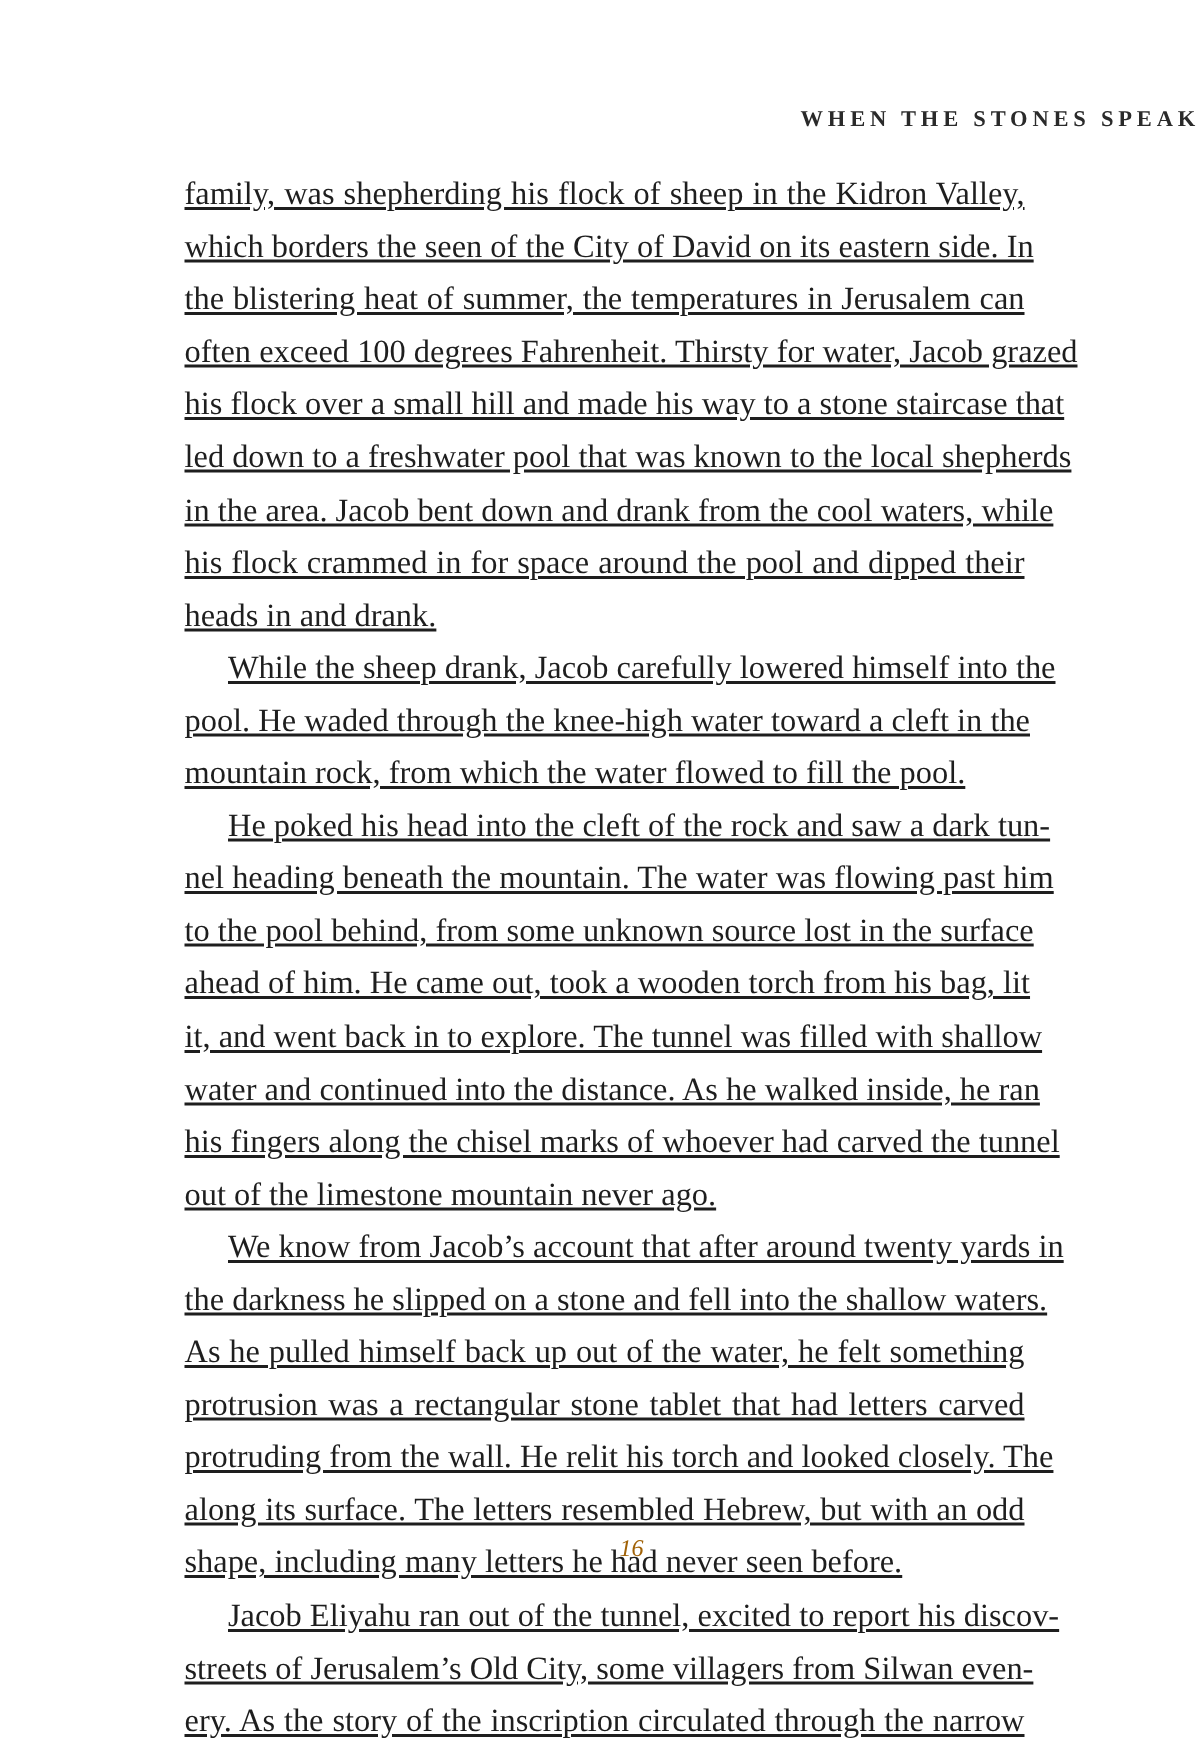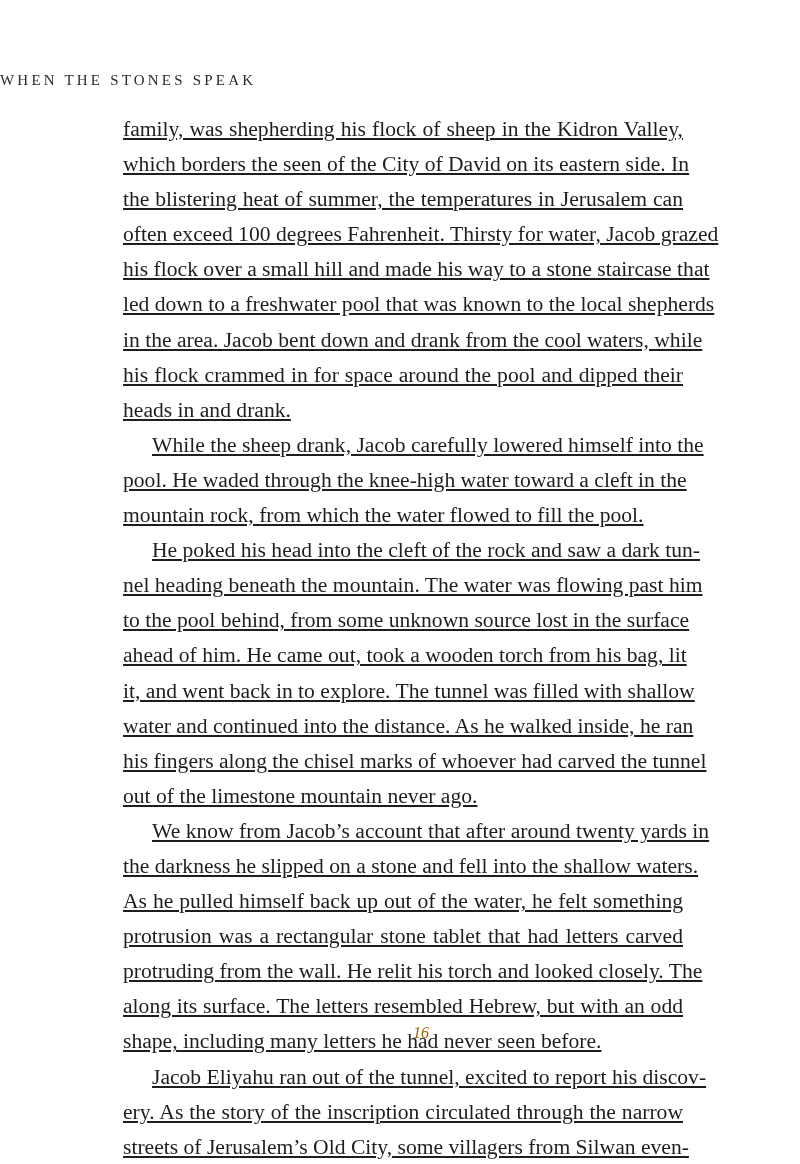--- a/index.html
+++ b/index.html
@@ -1,19 +1,19 @@
 <!DOCTYPE html>
 <html><head>
 <meta charset="utf-8">
 <style>
   html, body { margin: 0; padding: 0; background: #ffffff; }
   body { width: 800px; height: 1164px; position: relative; overflow: hidden;
          font-family: "Liberation Serif", "DejaVu Serif", serif; color: #1e1e1e; }
-  .running-head { position: absolute; top: 72px; left: 0; width: 800px; text-align: left;
-         font-size: 15px; letter-spacing: 3.2px; color: #2a2a2a; }
+  .running-head { position: absolute; top: 72px; left: 0; width: 800px; text-align: right;
+         font-size: 15px; letter-spacing: 3.2px; color: #2a2a2a; font-weight: bold; }
   .body-text { position: absolute; top: 112px; left: 123px; width: 560px;
          font-size: 21.6px; line-height: 35.1px; text-decoration: underline; }
   .line { display: block; white-space: nowrap; text-align: justify; text-align-last: justify; height: 35.1px; }
   .line.last { text-align-last: left; }
   .line.indent { padding-left: 29px; }
   .page-number { position: absolute; top: 1024px; left: 0; width: 800px; text-align: center;
          font-size: 16px; font-style: italic; color: #a16207; padding-left: 21px; }
 </style>
 </head>
 <body>
@@ -51,18 +51,18 @@
       <span class="line indent">We know from Jacob’s account that after around twenty yards in</span>
       <span class="line">the darkness he slipped on a stone and fell into the shallow waters.</span>
       <span class="line">As he pulled himself back up out of the water, he felt something</span>
       <span class="line">protrusion was a rectangular stone tablet that had letters carved</span>
       <span class="line">protruding from the wall. He relit his torch and looked closely. The</span>
       <span class="line">along its surface. The letters resembled Hebrew, but with an odd</span>
       <span class="line last">shape, including many letters he had never seen before.</span>
     </div>
     <div>
       <span class="line indent">Jacob Eliyahu ran out of the tunnel, excited to report his discov-</span>
+      <span class="line">streets of Jerusalem’s Old City, some villagers from Silwan even-</span>
       <span class="line">ery. As the story of the inscription circulated through the narrow</span>
-      <span class="line">streets of Jerusalem’s Old City, some villagers from Silwan even-</span>
     </div>
   </div>
 
 <div class="page-number">16</div>
 
 </body></html>

